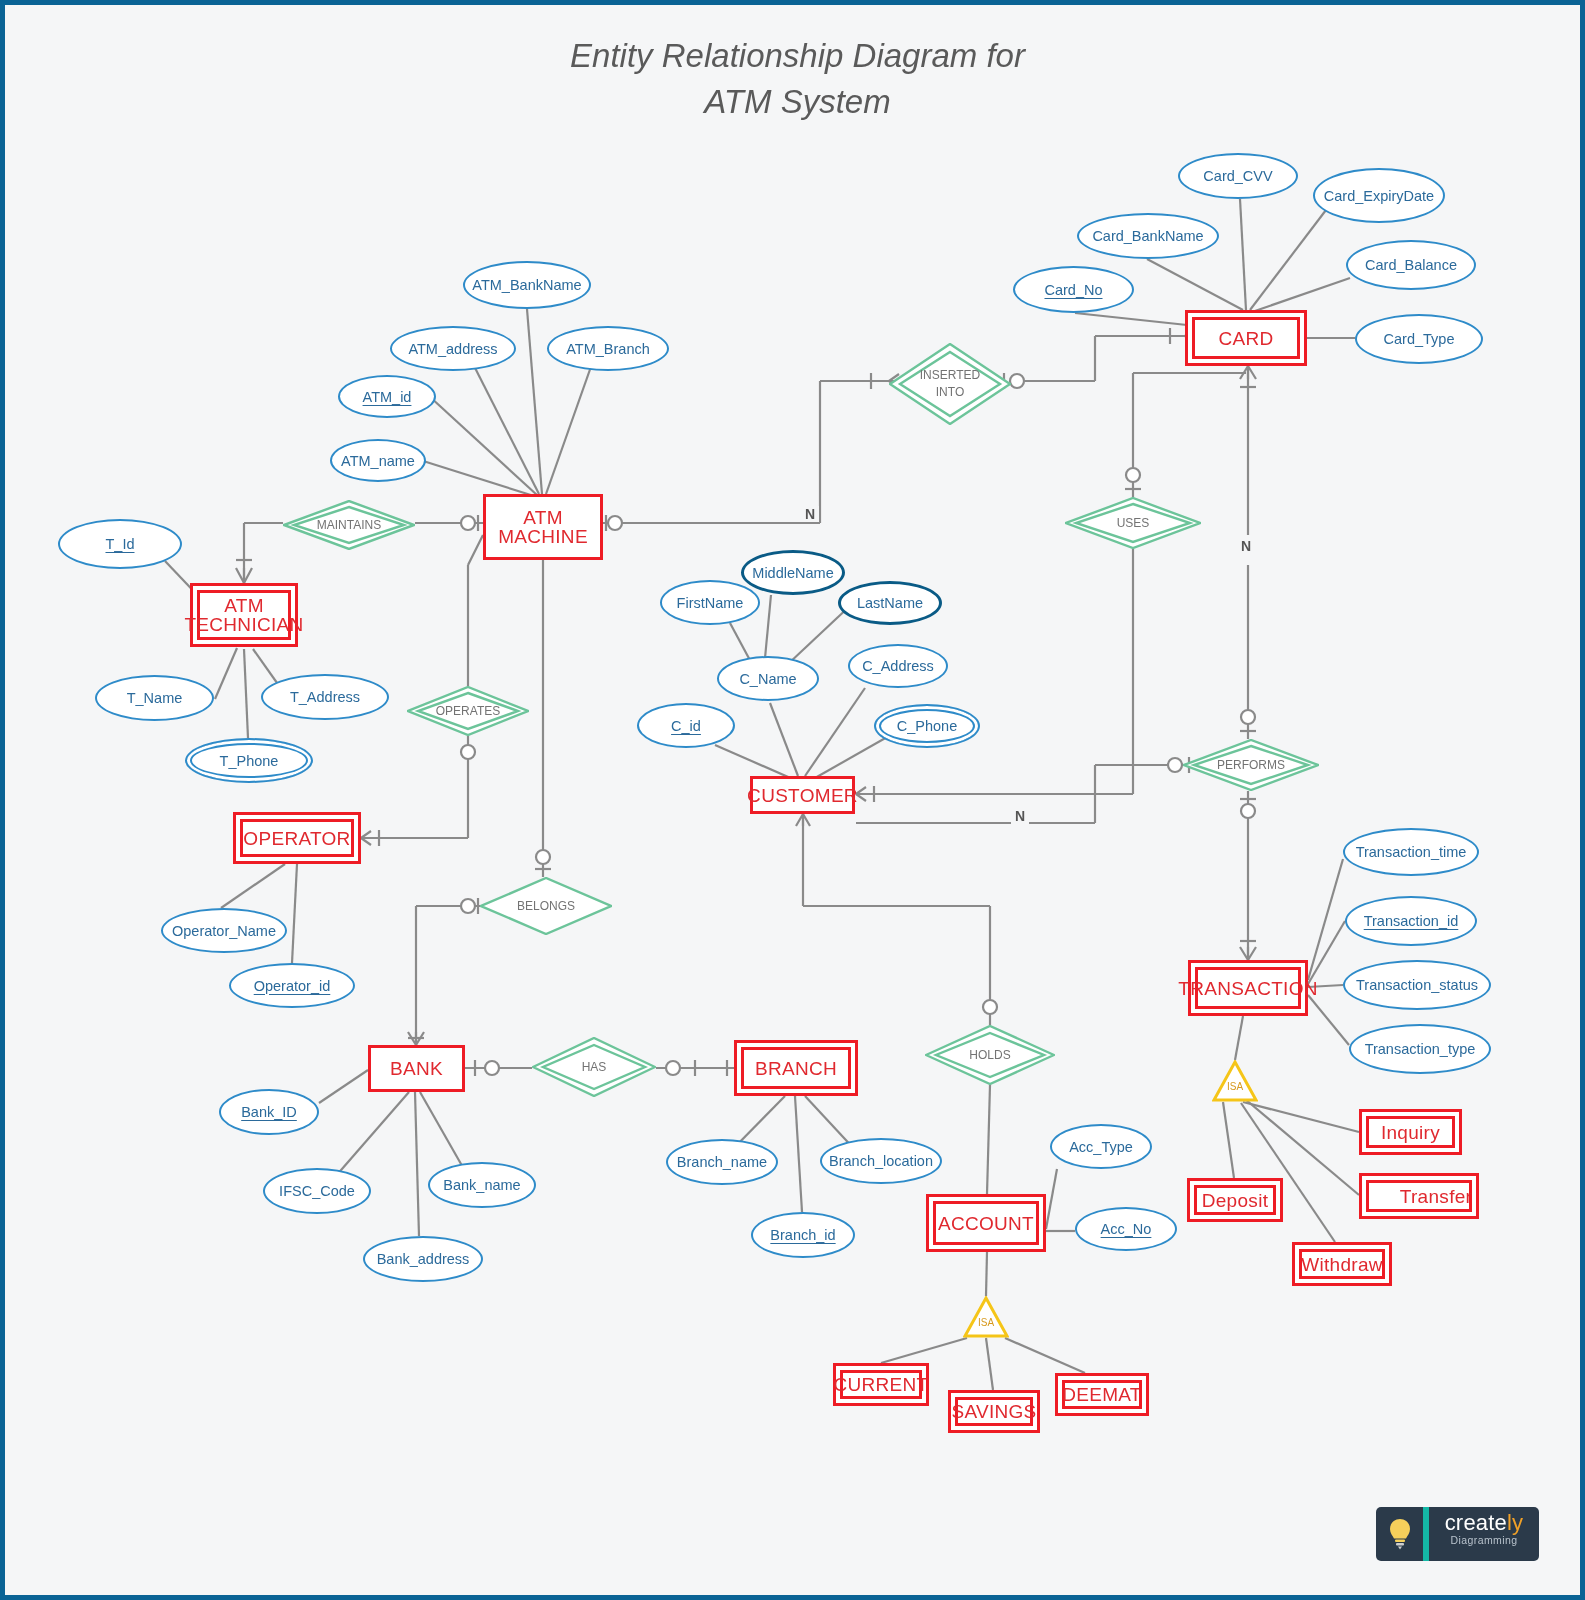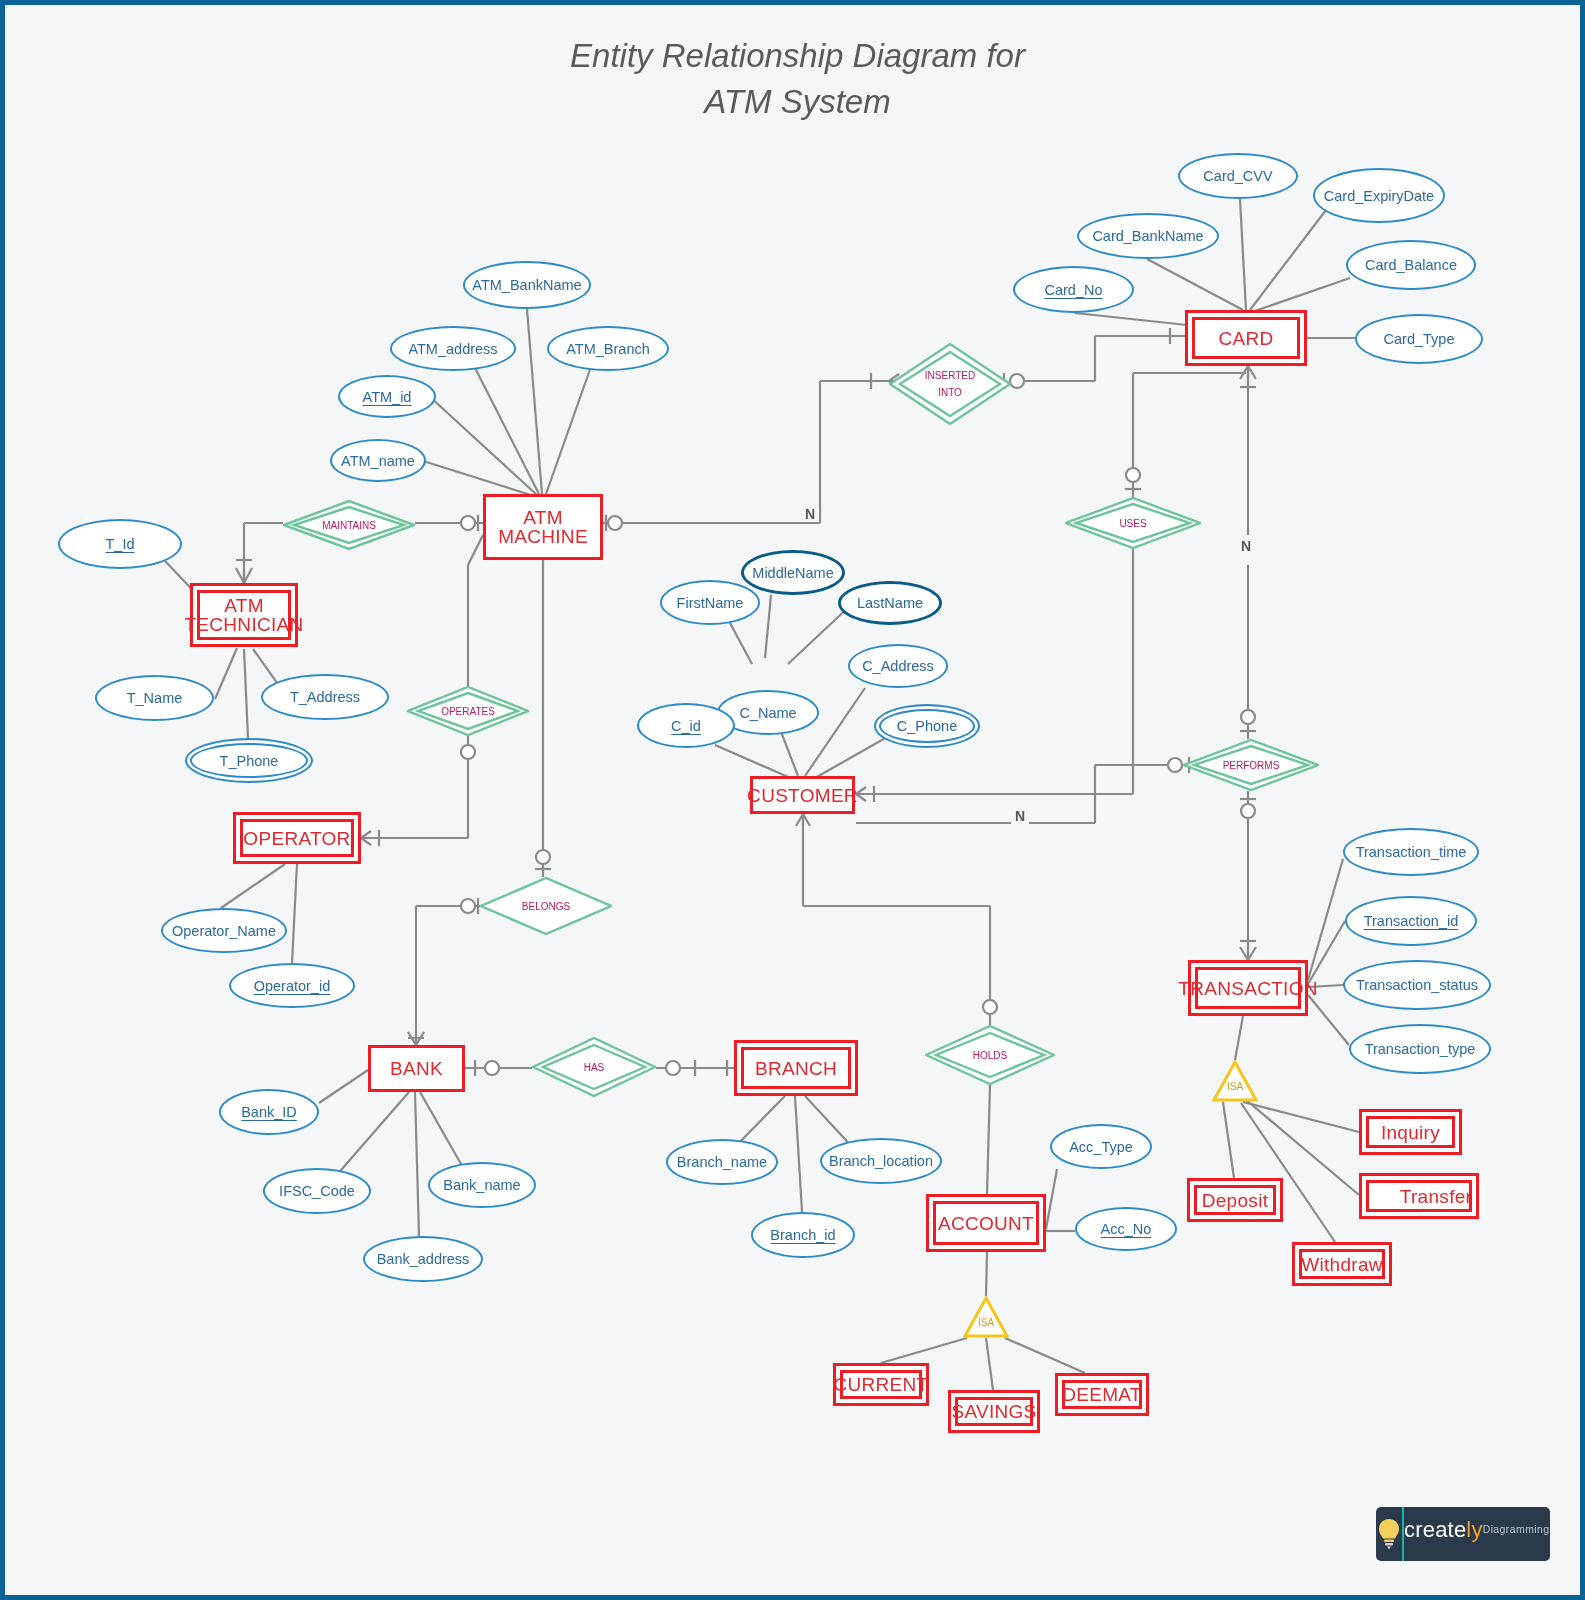--- a/index.html
+++ b/index.html
@@ -41,21 +41,21 @@
   }
   .attr.dark{border-color:#0a5b86;border-width:3px;}
   .attr.multi{
     box-shadow: inset 0 0 0 3px #ffffff, inset 0 0 0 5px #2e8bc9;
   }
   .attr .lbl{padding:0 6px;}
   .attr .lbl.pk{text-decoration:underline;text-underline-offset:3px;}
 
   
   .rel{
-    color:#be185d;font-size:10px;line-height:17px;
+    color:#737373;font-size:12px;line-height:17px;
     background:transparent;border:none;
   }
   .rel .dshape{position:absolute;left:0;top:0;width:100%;height:100%;}
   .rel .lbl{position:relative;z-index:2;white-space:pre-line;}
 
   
   .isa{color:#d79a1f;font-size:10px;}
   .isa .tshape{position:absolute;left:0;top:0;width:100%;height:100%;}
   .isa .lbl{position:relative;z-index:2;padding-top:10px;}
 
@@ -69,22 +69,22 @@
   #logo{
     position:absolute;left:1371px;top:1502px;width:163px;height:54px;
     display:flex;align-items:stretch;
   }
   #logo .bulbbox{
     width:47px;background:#2b3a4a;border-radius:5px 0 0 5px;
     display:flex;align-items:center;justify-content:center;
   }
   #logo .namebox{
     flex:1;background:#2b3a4a;border-radius:0 5px 5px 0;
-    border-left:2px solid #14b8a6;
-    display:flex;flex-direction:row;align-items:center;justify-content:center;
+    border-left:6px solid #14b8a6;
+    display:flex;flex-direction:column;align-items:center;justify-content:center;
     padding-bottom:9px;
   }
   #logo .brand{font-size:22px;color:#ffffff;line-height:22px;letter-spacing:.2px;}
   #logo .brand .ly{color:#f0a028;}
   #logo .tag{font-size:10.5px;color:#b8c2cc;line-height:13px;letter-spacing:.4px;}
 </style>
 </head>
 <body>
 
 <div id="canvas">
@@ -361,21 +361,21 @@
     </div>
   <div class="node attr dark" style="left:736px;top:545px;width:104px;height:45px;">
       <span class="lbl">MiddleName</span>
     </div>
   <div class="node attr" style="left:655px;top:575px;width:100px;height:45px;">
       <span class="lbl">FirstName</span>
     </div>
   <div class="node attr dark" style="left:833px;top:576px;width:104px;height:44px;">
       <span class="lbl">LastName</span>
     </div>
-  <div class="node attr" style="left:712px;top:685px;width:102px;height:45px;align-items:center;">
+  <div class="node attr" style="left:712px;top:651px;width:102px;height:45px;align-items:center;">
       <span class="lbl">C_Name</span>
     </div>
   <div class="node attr" style="left:843px;top:639px;width:100px;height:44px;">
       <span class="lbl">C_Address</span>
     </div>
   <div class="node attr" style="left:632px;top:698px;width:98px;height:45px;">
       <span class="lbl pk">C_id</span>
     </div>
   <div class="node attr multi" style="left:869px;top:699px;width:106px;height:44px;text-align:center;">
       <span class="lbl">C_Phone</span>

